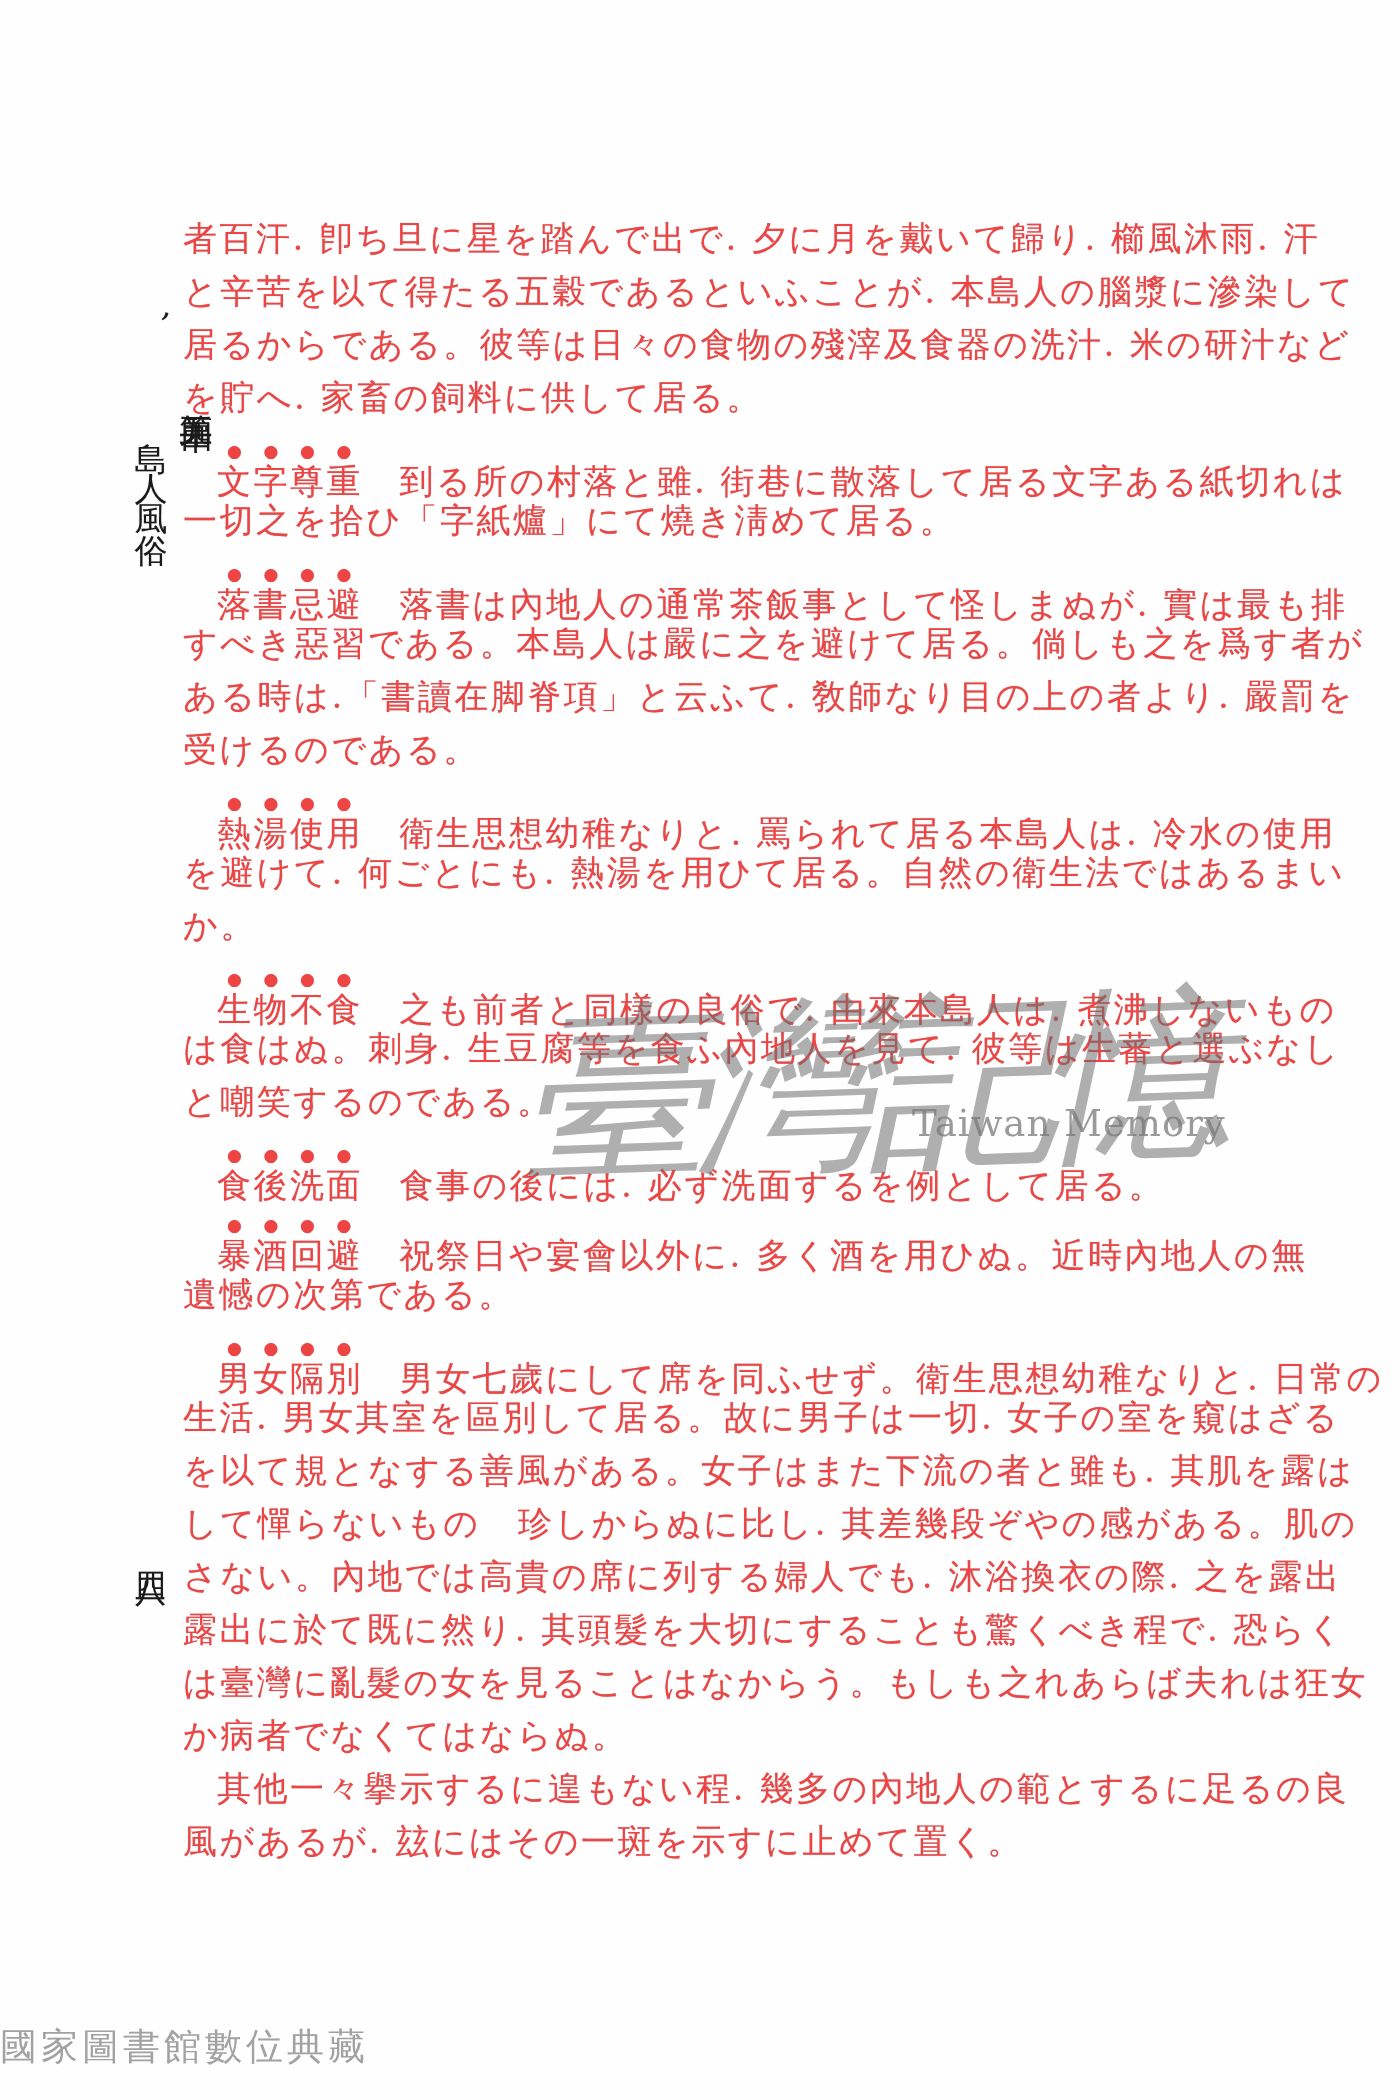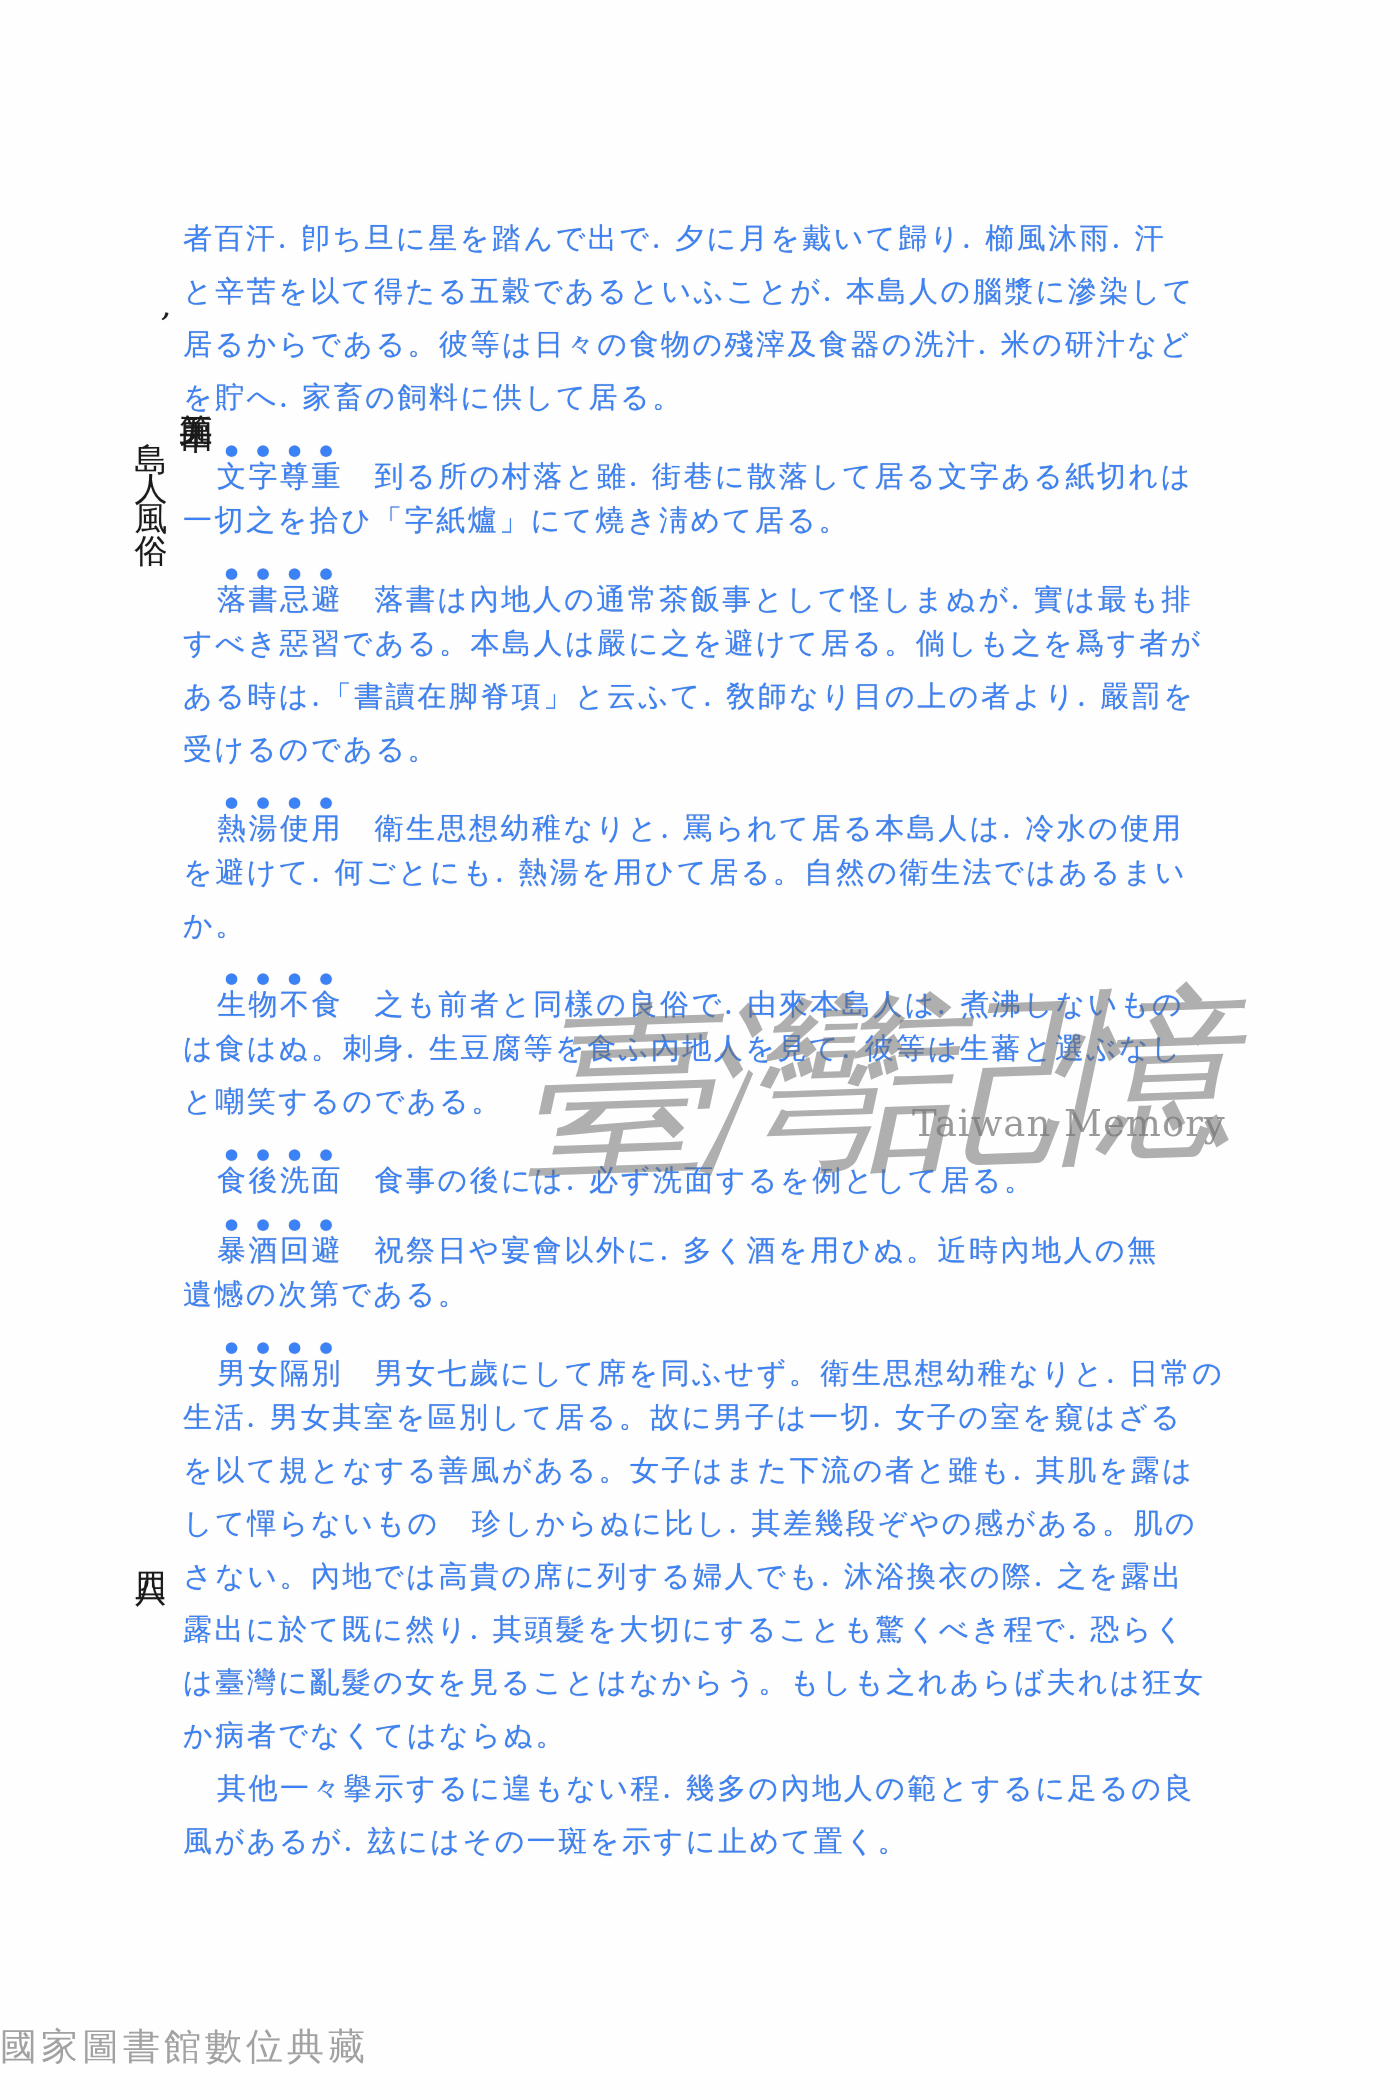--- a/index.html
+++ b/index.html
@@ -20,24 +20,24 @@
   
   .textblock {
     position: absolute;
     left: 183px;
     top: 212px;
     width: 1105px;
   }
   .line {
     height: 53px;
     line-height: 53px;
-    font-size: 29px;
+    font-size: 34px;
     letter-spacing: 2.5px;
     white-space: nowrap;
-    color: #3b82f6;
+    color: #ef4444;
     text-shadow: 0 0 1px rgba(40,40,40,0.35);
   }
   .line.has-head { margin-top: 17px; }
   .line.indent { padding-left: 34px; }
   .emph {
     -webkit-text-emphasis-style: filled circle;
     -webkit-text-emphasis-position: over right;
     text-emphasis-style: filled circle;
     text-emphasis-position: over right;
   }

